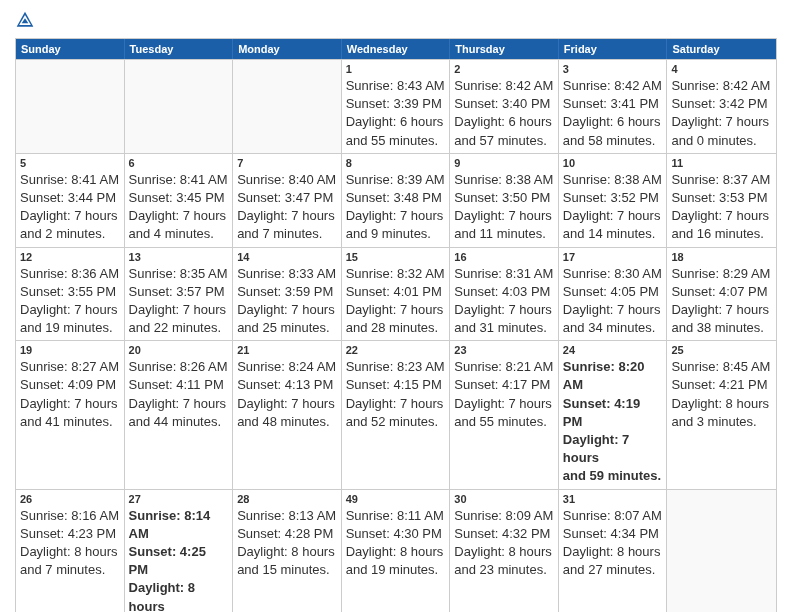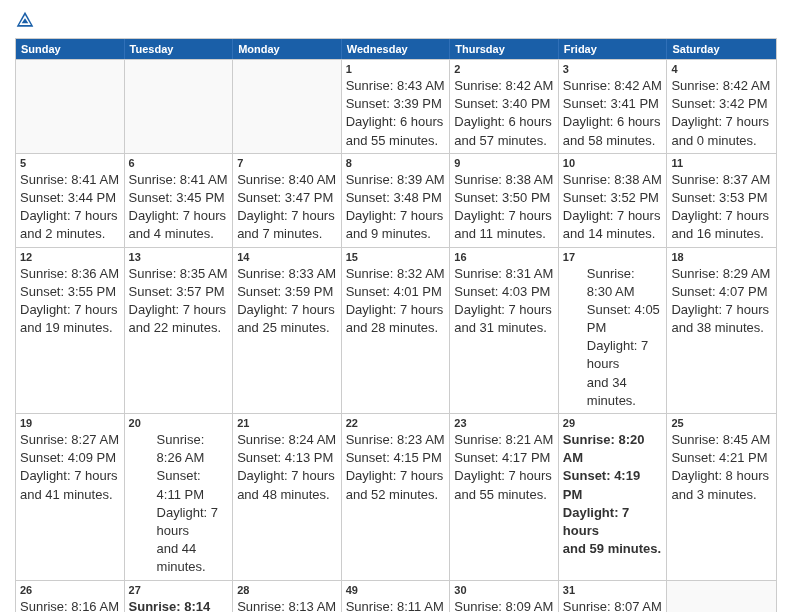--- a/index.html
+++ b/index.html
@@ -253,21 +253,21 @@
           </div>
           <div class="cal-cell">
             <div class="day-num">16</div>
             <div class="day-info" style="white-space: pre-line;">Sunrise: 8:31 AM
 Sunset: 4:03 PM
 Daylight: 7 hours
 and 31 minutes.</div>
           </div>
           <div class="cal-cell">
             <div class="day-num">17</div>
-            <div class="day-info" style="white-space: pre-line; margin-left: 24px;">Sunrise: 8:30 AM
+            <div class="day-info" style="white-space: pre-line;">Sunrise: 8:30 AM
 Sunset: 4:05 PM
 Daylight: 7 hours
 and 34 minutes.</div>
           </div>
           <div class="cal-cell">
             <div class="day-num">18</div>
             <div class="day-info" style="white-space: pre-line;">Sunrise: 8:29 AM
 Sunset: 4:07 PM
 Daylight: 7 hours
 and 38 minutes.</div>
@@ -276,21 +276,21 @@
         <div class="cal-row">
           <div class="cal-cell">
             <div class="day-num">19</div>
             <div class="day-info" style="white-space: pre-line;">Sunrise: 8:27 AM
 Sunset: 4:09 PM
 Daylight: 7 hours
 and 41 minutes.</div>
           </div>
           <div class="cal-cell">
             <div class="day-num">20</div>
-            <div class="day-info" style="white-space: pre-line; margin-left: 28px;">Sunrise: 8:26 AM
+            <div class="day-info" style="white-space: pre-line;">Sunrise: 8:26 AM
 Sunset: 4:11 PM
 Daylight: 7 hours
 and 44 minutes.</div>
           </div>
           <div class="cal-cell">
             <div class="day-num">21</div>
             <div class="day-info" style="white-space: pre-line;">Sunrise: 8:24 AM
 Sunset: 4:13 PM
 Daylight: 7 hours
 and 48 minutes.</div>
@@ -303,21 +303,21 @@
 and 52 minutes.</div>
           </div>
           <div class="cal-cell">
             <div class="day-num">23</div>
             <div class="day-info" style="white-space: pre-line;">Sunrise: 8:21 AM
 Sunset: 4:17 PM
 Daylight: 7 hours
 and 55 minutes.</div>
           </div>
           <div class="cal-cell">
-            <div class="day-num">29</div>
+            <div class="day-num">24</div>
             <div class="day-info" style="white-space: pre-line; font-weight: bold;">Sunrise: 8:20 AM
 Sunset: 4:19 PM
 Daylight: 7 hours
 and 59 minutes.</div>
           </div>
           <div class="cal-cell">
             <div class="day-num">25</div>
             <div class="day-info" style="white-space: pre-line;">Sunrise: 8:45 AM
 Sunset: 4:21 PM
 Daylight: 8 hours

